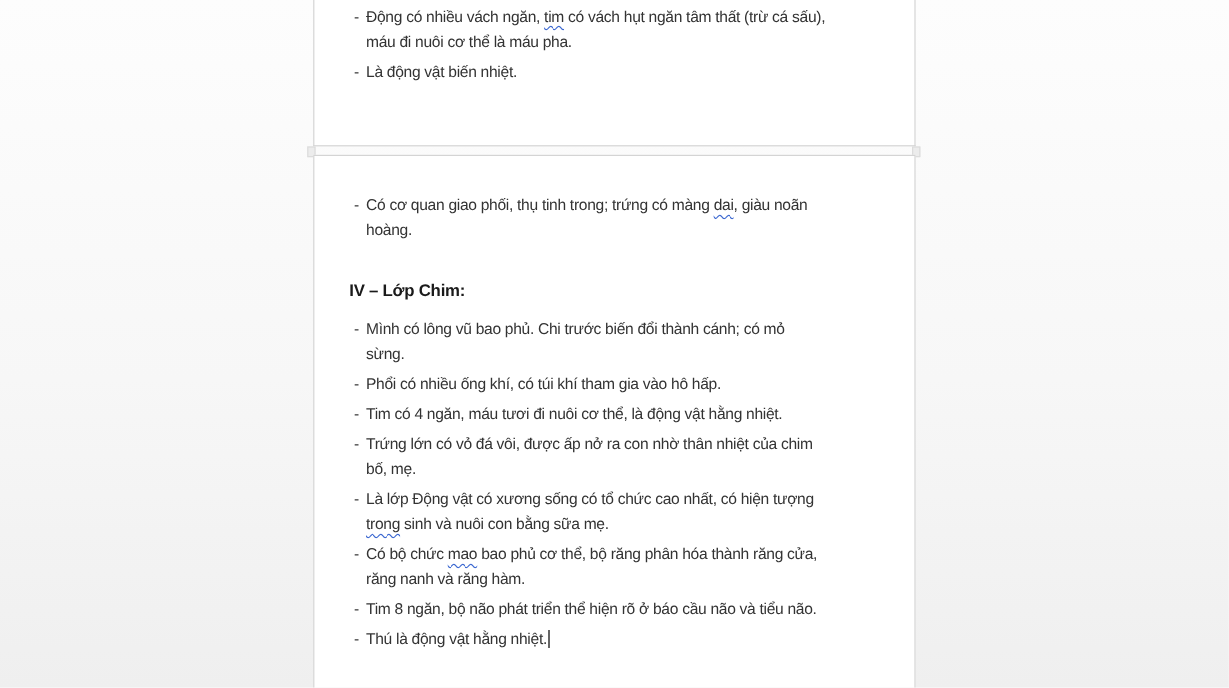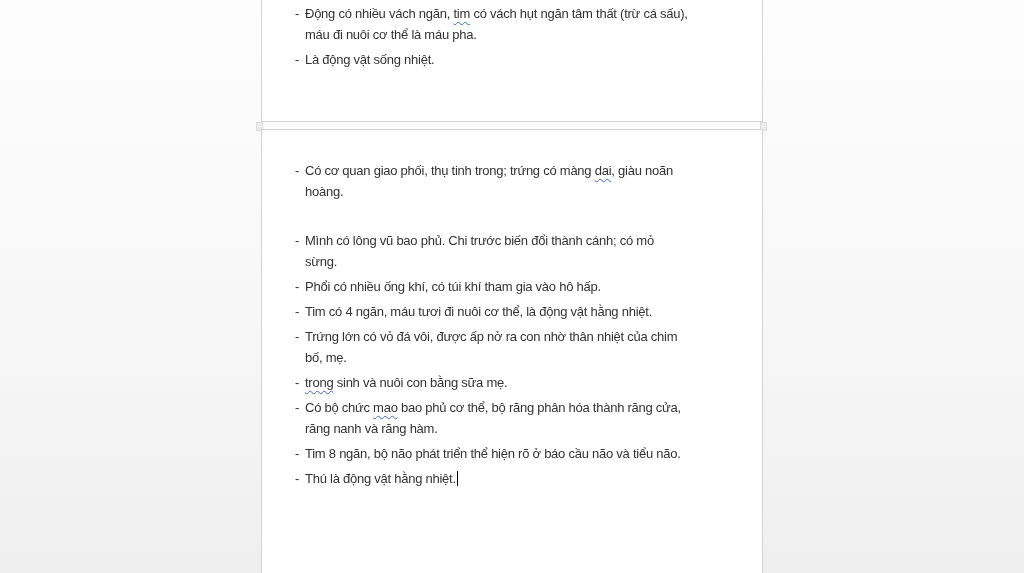--- a/index.html
+++ b/index.html
@@ -60,57 +60,59 @@
 <div class="canvas">
   <div class="page page-1">
     <div id="page1-content">
         <div class="bullet">
           <span class="dash">-</span>
           <p class="btext"><span>Động có nhiều vách ngăn, </span><span class="squiggle">tim</span><span> có vách hụt ngăn tâm thất (trừ cá sấu),
 máu đi nuôi cơ thể là máu pha.</span></p>
         </div>
         <div class="bullet">
           <span class="dash">-</span>
-          <p class="btext"><span>Là động vật sống nhiệt.</span></p>
+          <p class="btext"><span>Là động vật biến nhiệt.</span></p>
         </div>
       </div>
   </div>
 
   <div class="gap-tick left"></div>
   <div class="gap-tick right"></div>
 
   <div class="page page-2">
     <div id="page2-content">
         <div class="bullet">
           <span class="dash">-</span>
           <p class="btext"><span>Có cơ quan giao phối, thụ tinh trong; trứng có màng </span><span class="squiggle">dai</span><span>, giàu noãn
 hoàng.</span></p>
         </div>
         <div class="spacer"></div>
+        <h3 class="heading">IV – Lớp Chim:</h3>
         <div class="bullet">
           <span class="dash">-</span>
           <p class="btext"><span>Mình có lông vũ bao phủ. Chi trước biến đổi thành cánh; có mỏ
 sừng.</span></p>
         </div>
         <div class="bullet">
           <span class="dash">-</span>
           <p class="btext"><span>Phổi có nhiều ống khí, có túi khí tham gia vào hô hấp.</span></p>
         </div>
         <div class="bullet">
           <span class="dash">-</span>
           <p class="btext"><span>Tim có 4 ngăn, máu tươi đi nuôi cơ thể, là động vật hằng nhiệt.</span></p>
         </div>
         <div class="bullet">
           <span class="dash">-</span>
           <p class="btext"><span>Trứng lớn có vỏ đá vôi, được ấp nở ra con nhờ thân nhiệt của chim
 bố, mẹ.</span></p>
         </div>
         <div class="bullet">
           <span class="dash">-</span>
-          <p class="btext"><span class="squiggle">trong</span><span> sinh và nuôi con bằng sữa mẹ.</span></p>
+          <p class="btext"><span>Là lớp Động vật có xương sống có tổ chức cao nhất, có hiện tượng
+</span><span class="squiggle">trong</span><span> sinh và nuôi con bằng sữa mẹ.</span></p>
         </div>
         <div class="bullet">
           <span class="dash">-</span>
           <p class="btext"><span>Có bộ chức </span><span class="squiggle">mao</span><span> bao phủ cơ thể, bộ răng phân hóa thành răng cửa,
 răng nanh và răng hàm.</span></p>
         </div>
         <div class="bullet">
           <span class="dash">-</span>
           <p class="btext"><span>Tim 8 ngăn, bộ não phát triển thể hiện rõ ở báo cầu não và tiểu não.</span></p>
         </div>

